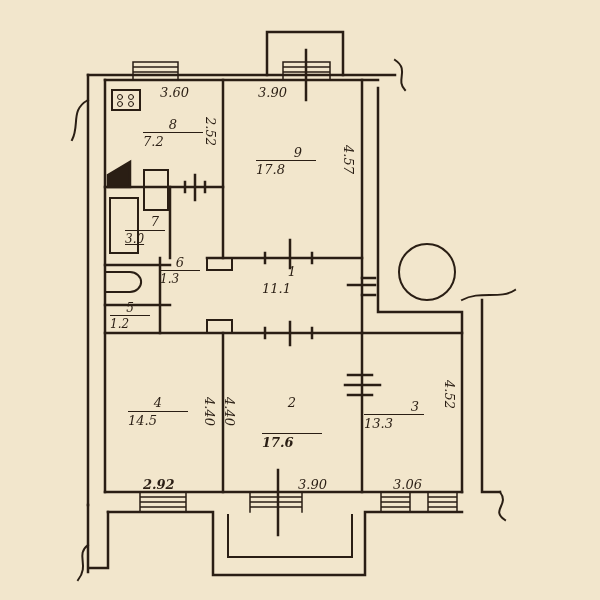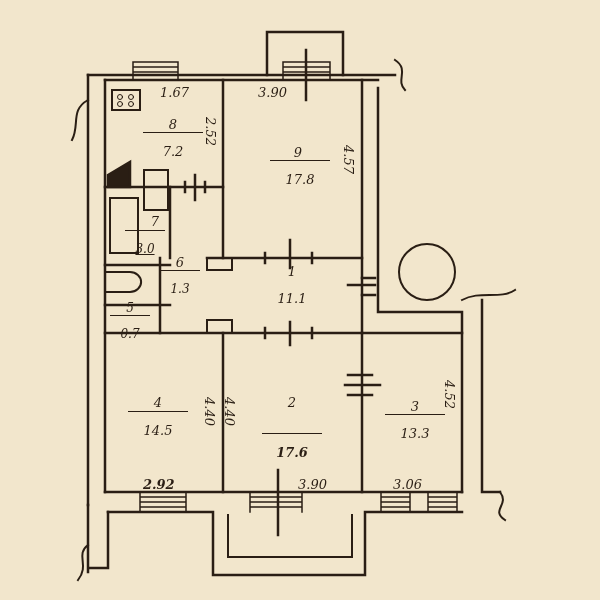--- a/index.html
+++ b/index.html
@@ -1,21 +1,21 @@
 <!DOCTYPE html>
 <html><head>
 <meta charset="utf-8">
 <style>
   html, body { margin:0; padding:0; }
   body { width:600px; height:600px; background:#f2e6cc; overflow:hidden; position:relative;
          font-family:"DejaVu Serif", serif; }
   #plan { position:absolute; left:0; top:0; width:600px; height:600px; }
   .lbl { position:absolute; font-family:"DejaVu Serif", serif; font-style:italic; color:#2a1e14; font-size:13px; line-height:1; }
   .room-no { text-align:center; width:60px; }
-  .room-area { text-align:center; width:60px; border-top:1.5px solid #2a1e14; padding-top:12px; }
+  .room-area { text-align:left; width:60px; border-top:1.5px solid #2a1e14; padding-top:2px; }
   .vert { transform:rotate(90deg); transform-origin:center; }
 </style>
 </head>
 <body>
 
 <svg id="plan" viewBox="0 0 600 600" xmlns="http://www.w3.org/2000/svg">
   <g stroke="#2a1e14" stroke-width="2.5" fill="none" stroke-linecap="square">
 
     <path d="M88 75 H395"></path>
     <path d="M88 75 V505"></path>
@@ -84,44 +84,44 @@
     <path d="M462 300 C480 290 500 300 515 290" stroke-width="2"></path>
     <path d="M500 492 C510 505 490 510 505 520" stroke-width="2"></path>
     <path d="M88 545 C75 555 90 565 78 580" stroke-width="2"></path>
   </g>
 </svg>
 
 <div class="lbl room-no" style="left:143px;top:118px;">8</div>
 <div class="lbl room-area" style="left:143px;top:132px;">7.2</div>
 
 <div class="lbl room-no" style="left:268px;top:146px;">9</div>
-<div class="lbl room-area" style="left:270px;top:160px;">17.8</div>
+<div class="lbl room-area" style="left:256px;top:160px;">17.8</div>
 
 <div class="lbl room-no" style="left:125px;top:215px;">7</div>
 <div class="lbl room-area" style="left:125px;top:230px;font-size:12px;width:40px;text-decoration:underline;">3.0</div>
 
 <div class="lbl room-no" style="left:160px;top:256px;width:40px;">6</div>
 <div class="lbl room-area" style="left:160px;top:270px;font-size:12px;width:40px;">1.3</div>
 
 <div class="lbl room-no" style="left:110px;top:302px;width:40px;font-size:12px;">5</div>
-<div class="lbl room-area" style="left:110px;top:315px;font-size:12px;width:40px;">0.7</div>
+<div class="lbl room-area" style="left:110px;top:315px;font-size:12px;width:40px;">1.2</div>
 
 <div class="lbl room-no" style="left:262px;top:265px;">1</div>
 <div class="lbl room-area" style="left:262px;top:280px;border-top:none;">11.1</div>
 
 <div class="lbl room-no" style="left:128px;top:396px;">4</div>
 <div class="lbl room-area" style="left:128px;top:411px;">14.5</div>
 
 <div class="lbl room-no" style="left:262px;top:396px;">2</div>
 <div class="lbl room-area" style="left:262px;top:433px;font-weight:bold;">17.6</div>
 
 <div class="lbl room-no" style="left:385px;top:400px;">3</div>
-<div class="lbl room-area" style="left:385px;top:414px;">13.3</div>
+<div class="lbl room-area" style="left:364px;top:414px;">13.3</div>
 
-<div class="lbl" style="left:160px;top:86px;">1.67</div>
+<div class="lbl" style="left:160px;top:86px;">3.60</div>
 <div class="lbl vert" style="left:196px;top:125px;">2.52</div>
 <div class="lbl" style="left:258px;top:86px;">3.90</div>
 <div class="lbl vert" style="left:334px;top:153px;">4.57</div>
 <div class="lbl" style="left:143px;top:478px;font-weight:bold;">2.92</div>
 <div class="lbl vert" style="left:195px;top:405px;">4.40</div>
 <div class="lbl" style="left:298px;top:478px;">3.90</div>
 <div class="lbl vert" style="left:215px;top:405px;">4.40</div>
 <div class="lbl" style="left:393px;top:478px;">3.06</div>
 <div class="lbl vert" style="left:435px;top:388px;">4.52</div>
 

